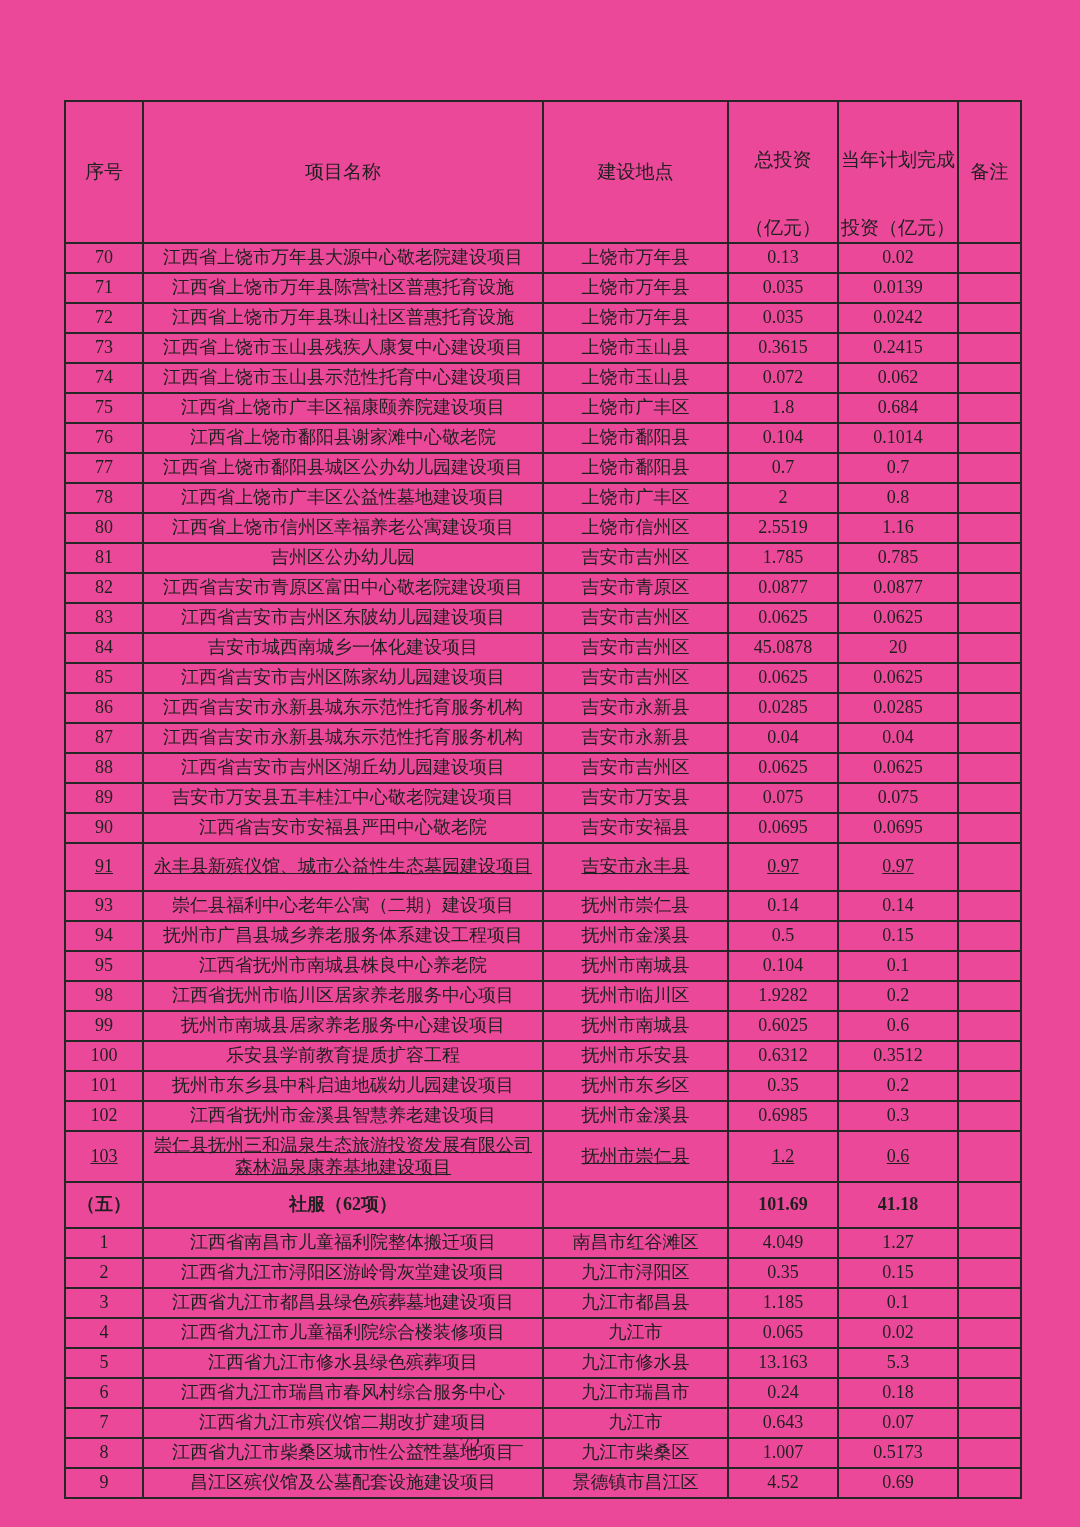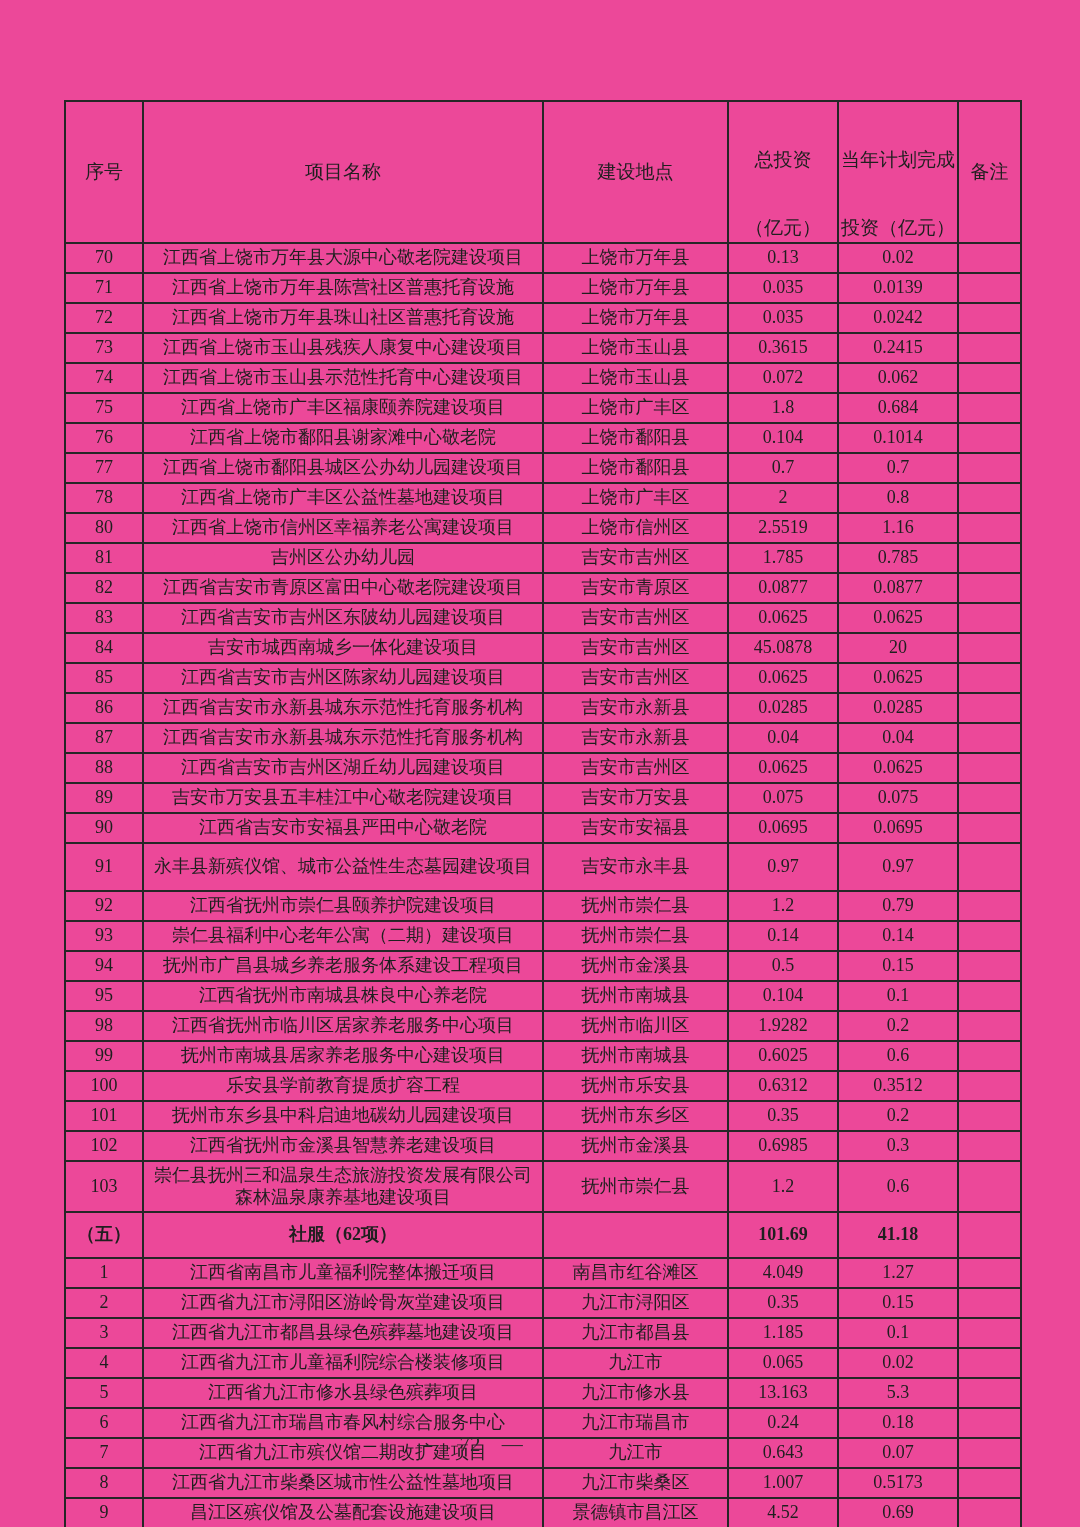--- a/index.html
+++ b/index.html
@@ -46,21 +46,21 @@
   td.c-name {
     text-align: left;
     padding-left: 8px;
     padding-right: 6px;
   }
   td.c-loc {
     text-align: left;
     padding-left: 8px;
     padding-right: 4px;
   }
-  tr.tall td { height: 42px; }
+  tr.tall td { height: 42px; text-decoration: underline; }
   tr.section td { height: 40px; font-weight: bold; }
   .page-footer {
     position: absolute;
     left: 0;
     top: 1432px;
     width: 940px;
     text-align: center;
     font-size: 21px;
     color: #2a2a2a;
     word-spacing: 16px;
@@ -259,28 +259,20 @@
         </tr>
         <tr class="tall">
           <td class="c-no">91</td>
           <td class="c-name">永丰县新殡仪馆、城市公益性生态墓园建设项目</td>
           <td class="c-loc">吉安市永丰县</td>
           <td class="c-num">0.97</td>
           <td class="c-num">0.97</td>
           <td class="c-remark"></td>
         </tr>
         <tr>
-          <td class="c-no">92</td>
-          <td class="c-name">江西省抚州市崇仁县颐养护院建设项目</td>
-          <td class="c-loc">抚州市崇仁县</td>
-          <td class="c-num">1.2</td>
-          <td class="c-num">0.79</td>
-          <td class="c-remark"></td>
-        </tr>
-        <tr>
           <td class="c-no">93</td>
           <td class="c-name">崇仁县福利中心老年公寓（二期）建设项目</td>
           <td class="c-loc">抚州市崇仁县</td>
           <td class="c-num">0.14</td>
           <td class="c-num">0.14</td>
           <td class="c-remark"></td>
         </tr>
         <tr>
           <td class="c-no">94</td>
           <td class="c-name">抚州市广昌县城乡养老服务体系建设工程项目</td>

